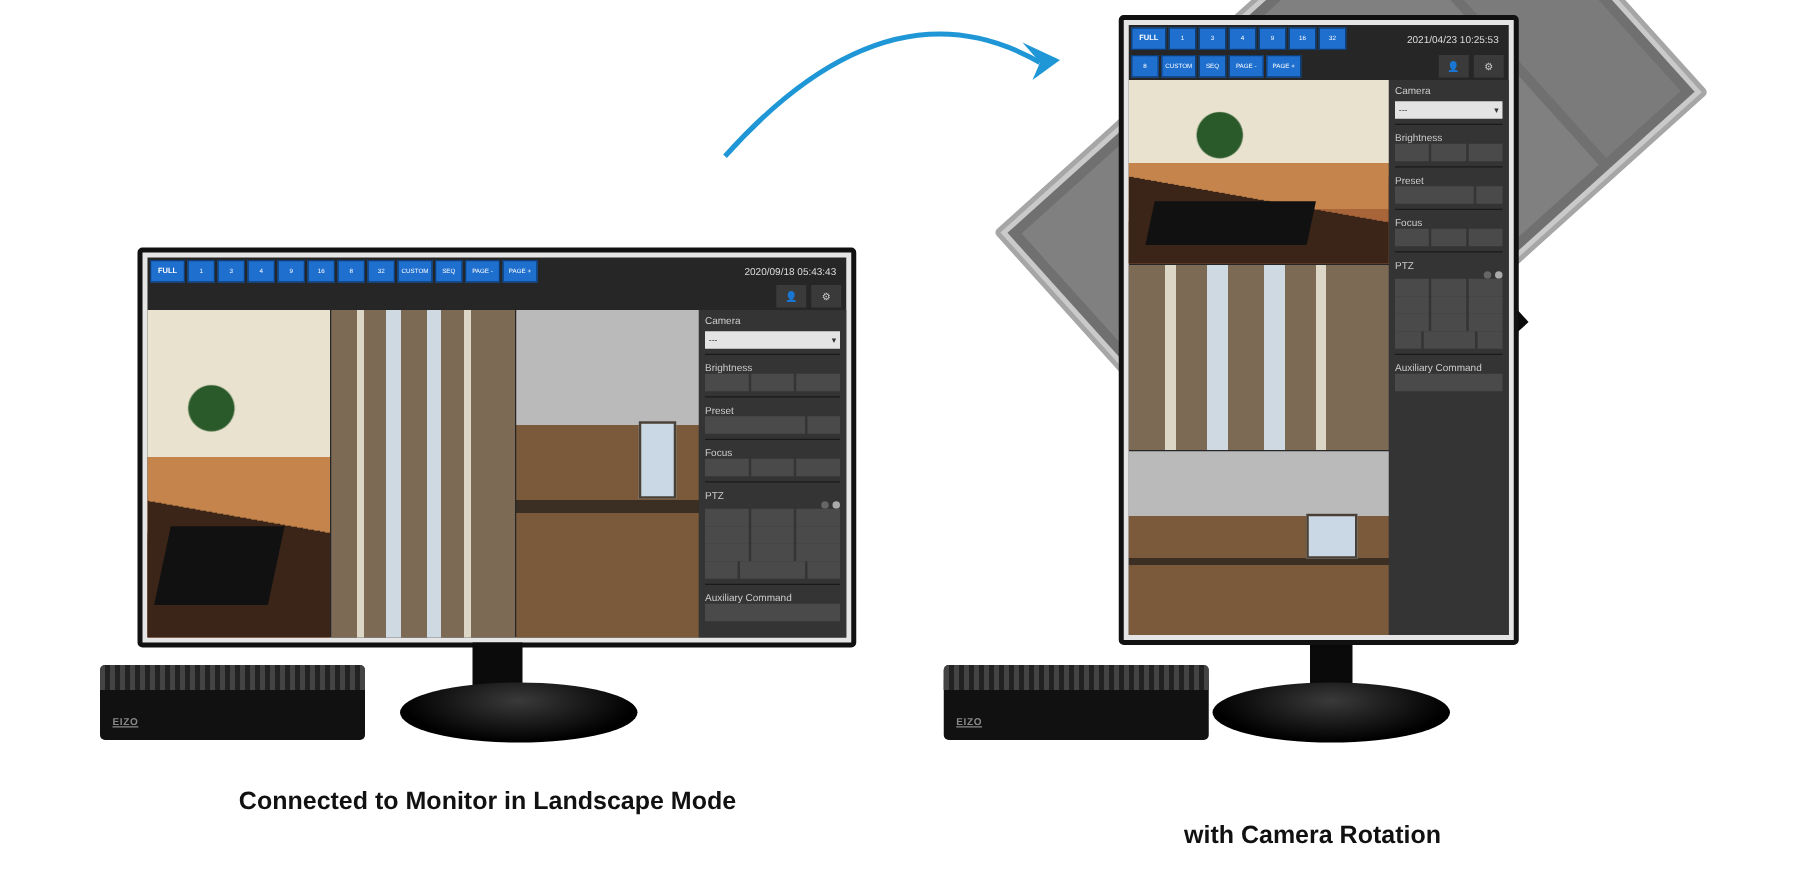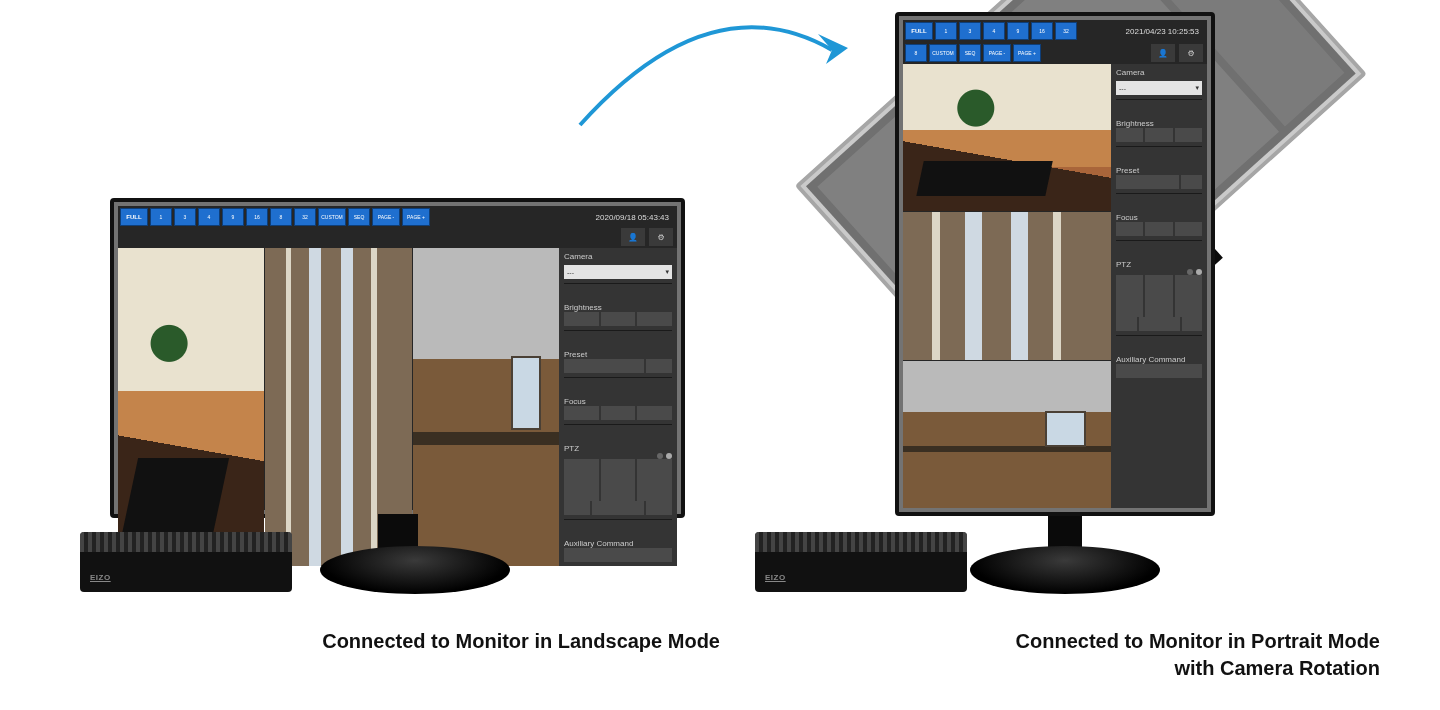--- a/index.html
+++ b/index.html
@@ -10,39 +10,39 @@
     font-family: Arial, Helvetica, sans-serif;
     position: relative;
     overflow: hidden;
   }
 
   .caption {
     position: absolute;
     font-weight: 700;
     font-size: 20px;
     color: #111;
-    text-align: right;
+    text-align: center;
     line-height: 1.35;
   }
   .caption-left  { left: 60px;  width: 660px; top: 628px; }
   .caption-right { left: 720px; width: 660px; top: 628px; }
 
   
   .arrow-wrap {
     position: absolute;
     left: 560px;
     top: 0px;
     width: 320px;
     height: 150px;
   }
 
   
   .monitor {
     position: absolute;
-    background: #737373;
+    background: #e5e5e5;
     border: 4px solid #111;
     border-radius: 4px;
   }
   .monitor.landscape {
     left: 110px;
     top: 198px;
     width: 575px;
     height: 320px;
   }
   .monitor.portrait {
@@ -183,21 +183,21 @@
     background:#343434;
     padding:4px 5px;
     display:flex; flex-direction:column; gap:4px;
   }
   .sp-label { font-size:8px; color:#ccc; }
   .sp-select {
     background:#e4e4e4; color:#333; height:14px;
     font-size:7px; padding:0 3px; display:flex;
     align-items:center; justify-content:space-between;
   }
-  .sp-section { border-top:1px solid #1a1a1a; padding-top:19px; }
+  .sp-section { border-top:1px solid #1a1a1a; padding-top:6px; }
   .sp-row { display:flex; gap:2px; }
   .minibtn { background:#4a4a4a; height:14px; flex:1; }
   .slider-dots { display:flex; align-items:center; gap:3px; }
   .slider-dots .dot{ width:6px;height:6px;border-radius:50%;background:#666;}
 
   
   .ghost-contents{
     position:absolute; left:8px; right:8px; top:8px; bottom:8px;
     display:flex; gap:8px;
   }
@@ -422,15 +422,15 @@
       </div>
     </div>
   </div>
 </div>
 <div class="decoder p">
   <span class="logo">EIZO</span>
 </div>
 
 <div class="caption caption-left">Connected to Monitor in Landscape Mode</div>
 <div class="caption caption-right">
-  <span>Connected to Monitor in Portrait Mode</span><br>
+  <br>
   <span>with Camera Rotation</span>
 </div>
 
 </body></html>

